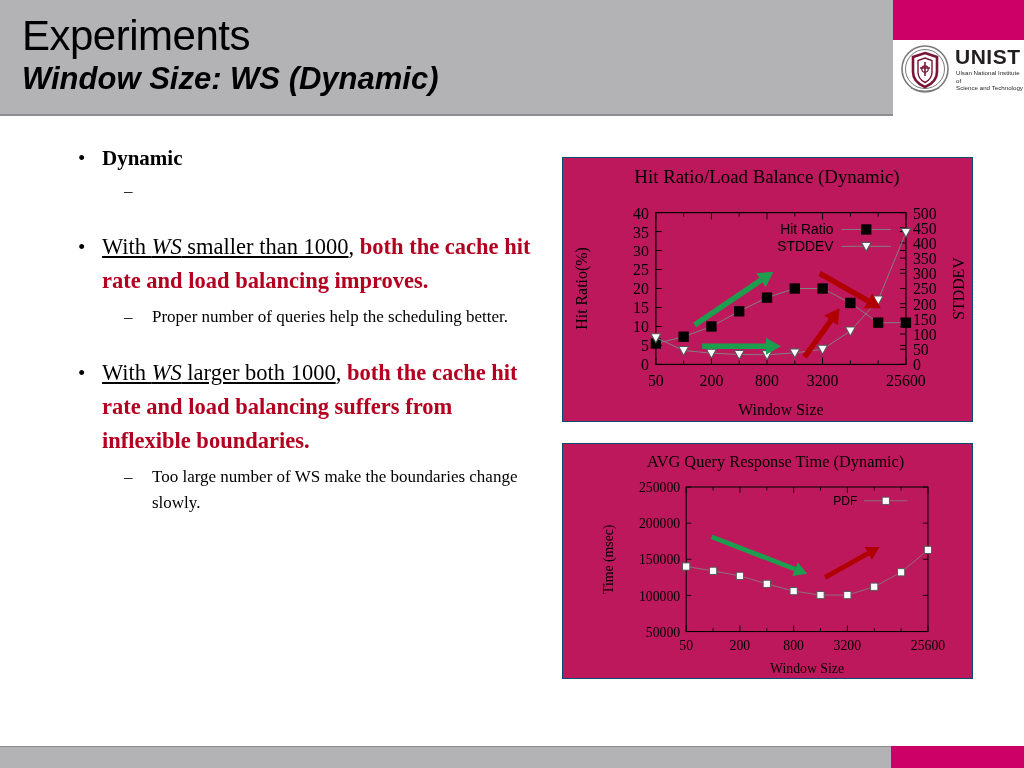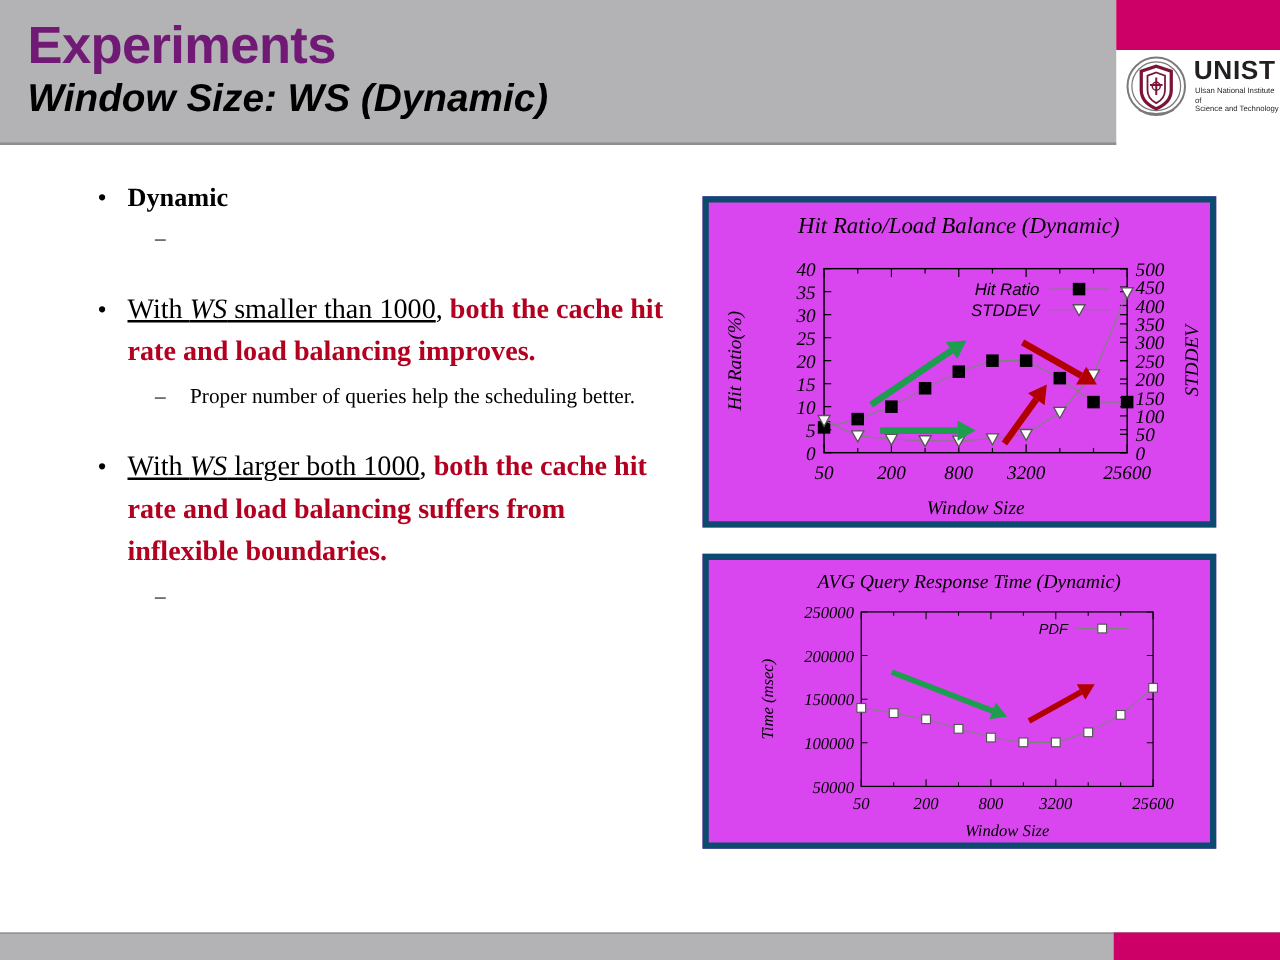--- a/index.html
+++ b/index.html
@@ -14,21 +14,21 @@
     position:absolute;left:0;top:0;width:893px;height:116px;
     background:#b3b3b6;
     box-sizing:border-box;
   }
   .header-band::after{
     content:"";position:absolute;left:0;right:0;bottom:0;height:2px;background:#8e8e92;
   }
   .title-main{
     position:absolute;left:22px;top:14px;
     font-family:"Liberation Sans", sans-serif;
-    font-weight:bold;font-size:42px;line-height:44px;color:#701a75;
+    font-weight:normal;font-size:42px;line-height:44px;color:#000000;
     letter-spacing:-0.5px;
   }
   .title-sub{
     position:absolute;left:22px;top:62px;
     font-family:"Liberation Sans", sans-serif;
     font-weight:bold;font-style:italic;font-size:31px;line-height:34px;color:#000;
     letter-spacing:0px;
   }
   
   .brand-magenta{
@@ -85,23 +85,22 @@
     width:24px;flex:0 0 24px;font-size:21px;line-height:34px;color:#000;
   }
   .big-bullet .txt{
     font-size:22.5px;line-height:34px;color:#000;
   }
   .u{text-decoration:underline;}
   .it{font-style:italic;}
   .red{color:#b40020;font-weight:bold;}
   
   .chart-box{
-    position:absolute;background:#d946ef;border:5px solid #0c4a6e;
+    position:absolute;background:#be185d;border:1px solid #0c4a6e;
     box-sizing:border-box;
-    font-style:italic;
   }
   #chart1{left:562px;top:157px;width:411px;height:265px;}
   #chart2{left:562px;top:443px;width:411px;height:236px;}
   .chart-svg{display:block;width:100%;height:100%;}
 </style>
 </head>
 <body>
 
 <div class="header-band">
   <div class="title-main">Experiments</div>
@@ -148,20 +147,21 @@
     <span class="txt">Proper number of queries help the scheduling better.</span>
   </div>
 
   <div class="big-bullet">
     <span class="dot">•</span>
     <span class="txt"><span class="u"><span>With </span><span class="it">WS</span><span> larger both 1000</span></span><span>,</span> <span class="red">both the cache hit rate and load balancing suffers from inflexible boundaries.</span></span>
   </div>
 
   <div class="b2">
     <span class="dash">–</span>
+    <span class="txt">Too large number of WS make the boundaries change slowly.</span>
   </div>
 </div>
 
 <div class="chart-box" id="chart1">
   <svg class="chart-svg" viewBox="0 0 411 265" id="svg1">
       <text x="205" y="25" text-anchor="middle" font-family="&quot;Liberation Serif&quot;, serif" font-size="19" fill="#000">Hit Ratio/Load Balance (Dynamic)</text>
       <rect x="93" y="55" width="252" height="153" fill="none" stroke="#000" stroke-width="1.2"></rect>
       <line x1="93" y1="208" x2="99" y2="208" stroke="#000" stroke-width="1"></line>
       <line x1="345" y1="208" x2="339" y2="208" stroke="#000" stroke-width="1"></line>
       <text x="86" y="214" text-anchor="end" font-family="&quot;Liberation Serif&quot;, serif" font-size="16" fill="#000">0</text>

